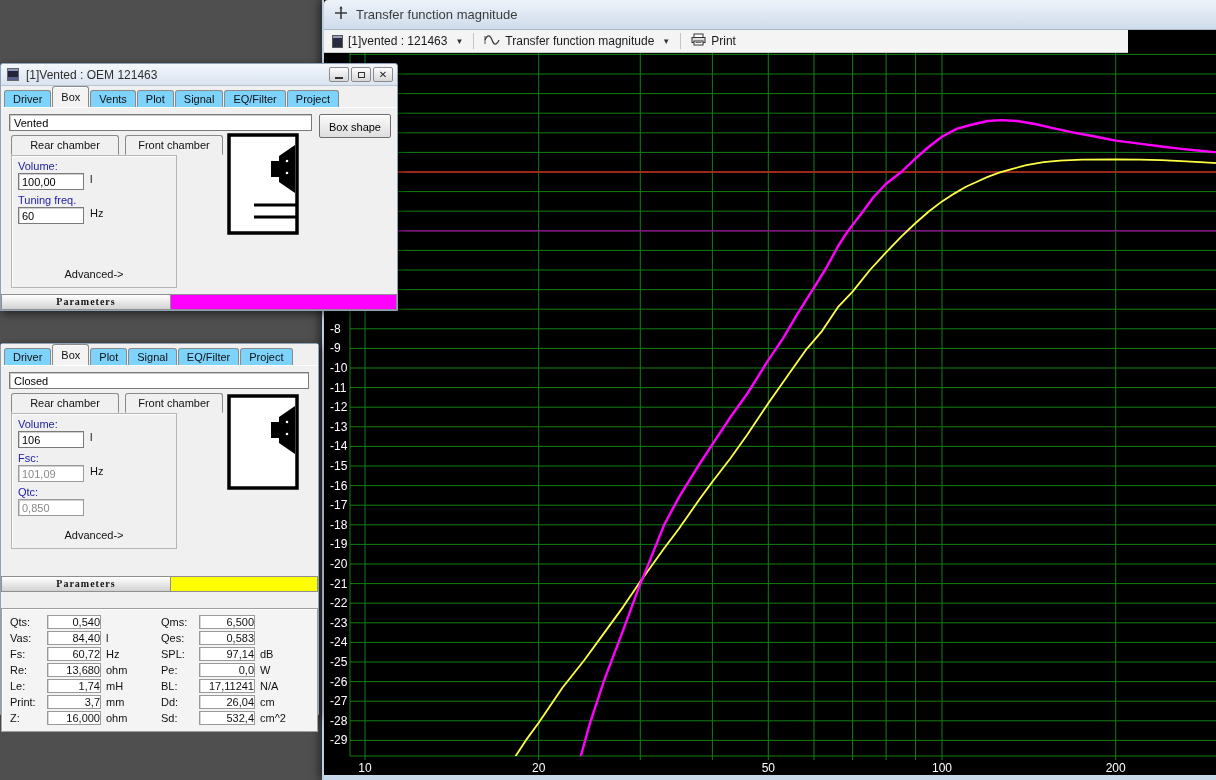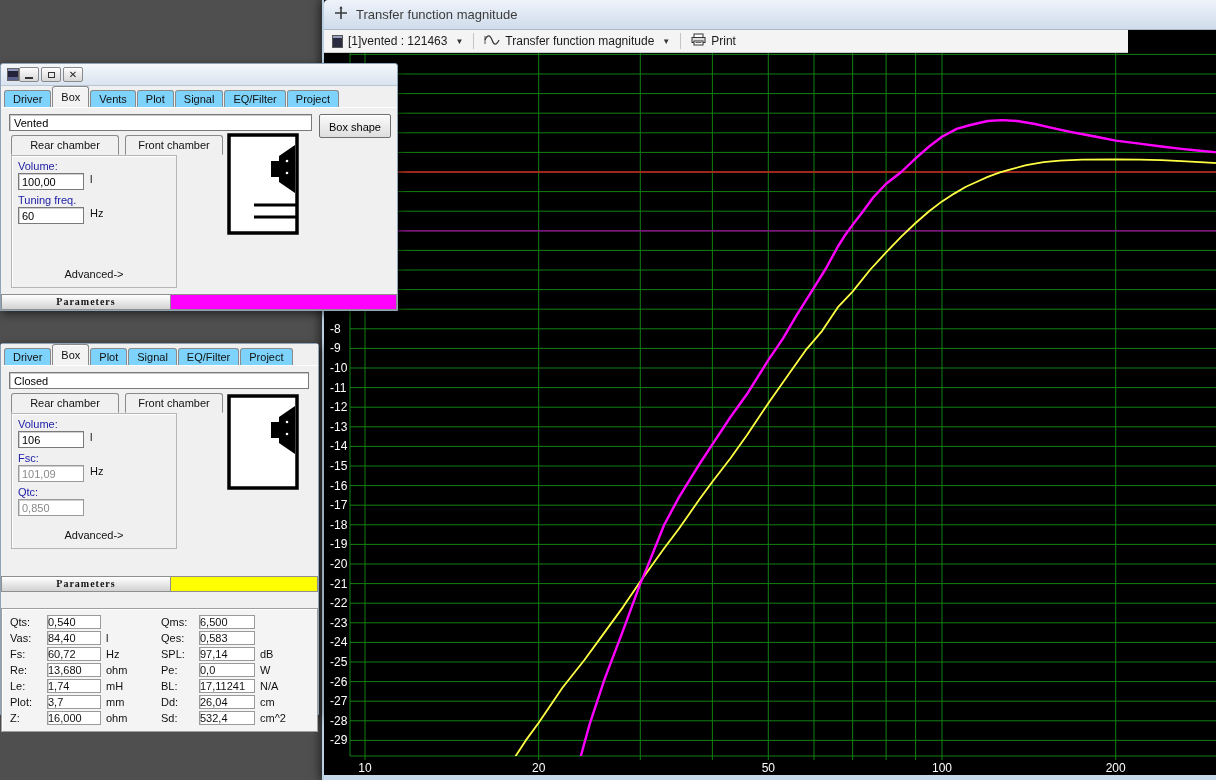--- a/index.html
+++ b/index.html
@@ -73,21 +73,21 @@
     font-size:10px; font-weight:bold; color:#111; text-align:center; line-height:14px;
     letter-spacing:1px; font-family:"Liberation Serif",serif; }
   .pstrip-color { flex:1; border:1px solid #8f8f8f; border-left:none; }
 
   
   .paramspanel { position:absolute; left:0; top:264px; width:100%; height:124px;
     background:#f4f4f4; border:1px solid #9f9f9f; box-shadow:inset 1px 1px 0 #fff; padding:5px 0 0 8px; }
   .pgrid { display:grid; grid-template-columns:37px 54px 60px 38px 56px 44px; grid-auto-rows:16px;
     align-items:center; font-size:11px; color:#111; }
   .pcell-box { background:#fff; border:1px solid #9a9a9a; box-shadow:inset 1px 0 0 #d6d6d6;
-    height:14px; text-align:left; font-size:11px; line-height:13px; }
+    height:14px; text-align:right; font-size:11px; line-height:13px; }
   .pcell-unit { padding-left:5px; white-space:nowrap; }
 
   svg text { font-family:"Liberation Sans",sans-serif; }
 </style>
 </head>
 <body>
 
 <div class="desktop">
 
   <div class="chart-window">
@@ -232,20 +232,21 @@
           <polyline points="182.7,716.8 201.8,687.4 214.7,669.8 238.6,634.5 260.4,607.0 280.4,579.6 299.0,554.1 316.3,528.6 340.2,495.3 354.9,475.7 375.5,446.3 388.4,428.7 406.5,405.2 423.4,381.6 444.3,350.3 463.6,322.8 481.5,297.4 498.2,277.8 513.9,254.2 528.6,238.6 545.9,217.0 562.1,199.4 577.3,183.7 591.6,170.0 605.1,158.2 618.0,148.4 630.2,140.6 641.9,133.7 653.0,128.8 663.7,123.9 675.9,119.4 687.6,116.1 702.3,112.1 719.6,109.2 735.8,107.6 758.2,106.7 791.7,106.3 815.6,106.7 837.4,107.2 857.4,108.2 876.0,109.2 893.3,110.2" fill="none" stroke="#ffff44" stroke-width="1.8" stroke-linejoin="round" clip-path="url(#gclip)"></polyline>
           <polyline points="253.0,716.8 265.5,671.7 280.4,626.6 299.0,577.6 316.3,530.6 322.9,514.9 340.2,471.8 354.9,444.4 375.5,411.0 388.4,391.4 406.5,364.0 423.4,340.5 444.3,307.2 458.9,285.6 472.7,262.1 490.0,234.6 502.2,215.0 513.9,193.5 521.4,181.7 528.6,171.9 539.1,158.2 549.2,144.5 562.1,130.8 577.3,119.0 591.6,105.3 605.1,93.5 618.0,83.7 632.6,75.9 646.4,72.0 663.7,68.0 677.9,67.1 693.2,68.0 711.1,71.0 727.8,74.9 751.0,79.8 772.2,83.7 791.7,87.6 815.6,90.6 837.4,93.5 857.4,95.9 876.0,97.8 893.3,99.4" fill="none" stroke="#ff00ff" stroke-width="2.4" stroke-linejoin="round" clip-path="url(#gclip)"></polyline>
         </svg>
     </div>
     <div class="cw-bottom"></div>
   </div>
 
   <div class="appwin" id="win1" style="left:0; top:63px; width:398px; height:248px;">
     <div class="w-titlebar">
       <span class="w-icon"></span>
+      <span class="w-title">[1]Vented : OEM 121463</span>
       <span class="w-buttons">
         <span class="wbtn">
             <span class="mindash"></span>
           </span>
         <span class="wbtn">
             <span class="restbox"></span>
           </span>
         <span class="wbtn">✕</span>
       </span>
     </div>
@@ -375,21 +376,21 @@
           <div class="pcell-unit">ohm</div>
           <div>Pe:</div>
           <div class="pcell-box">0,0</div>
           <div class="pcell-unit">W</div>
           <div>Le:</div>
           <div class="pcell-box">1,74</div>
           <div class="pcell-unit">mH</div>
           <div>BL:</div>
           <div class="pcell-box">17,11241</div>
           <div class="pcell-unit">N/A</div>
-          <div>Plot:</div>
+          <div>Print:</div>
           <div class="pcell-box">3,7</div>
           <div class="pcell-unit">mm</div>
           <div>Dd:</div>
           <div class="pcell-box">26,04</div>
           <div class="pcell-unit">cm</div>
           <div>Z:</div>
           <div class="pcell-box">16,000</div>
           <div class="pcell-unit">ohm</div>
           <div>Sd:</div>
           <div class="pcell-box">532,4</div>

